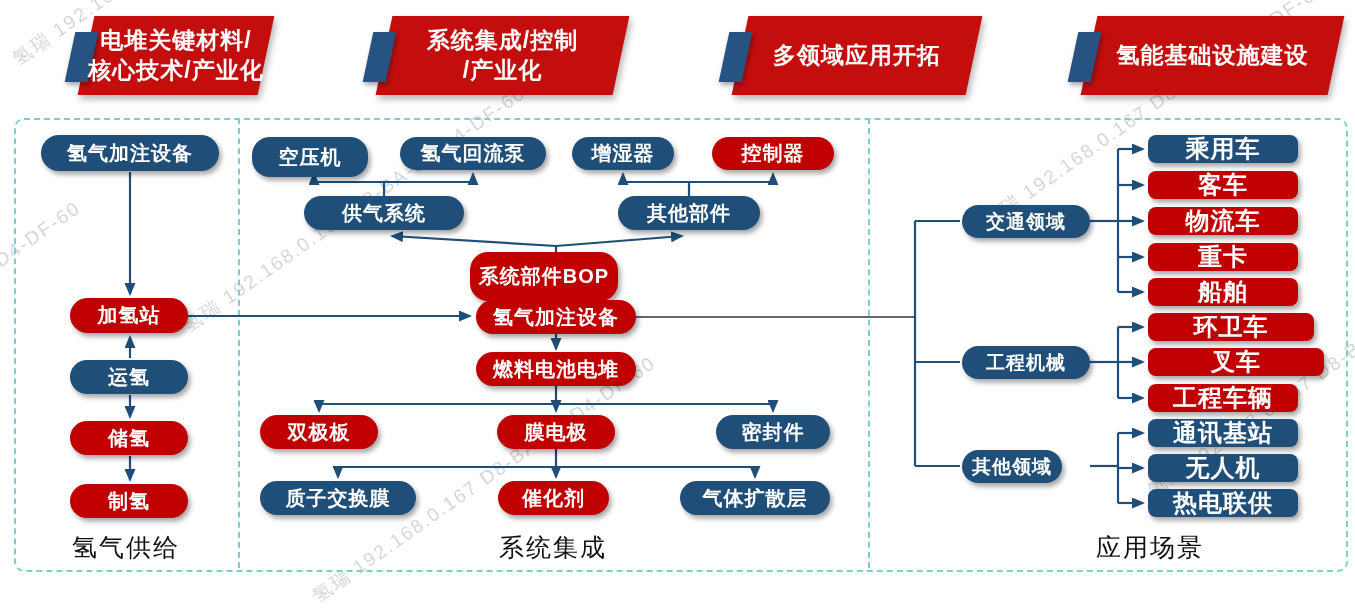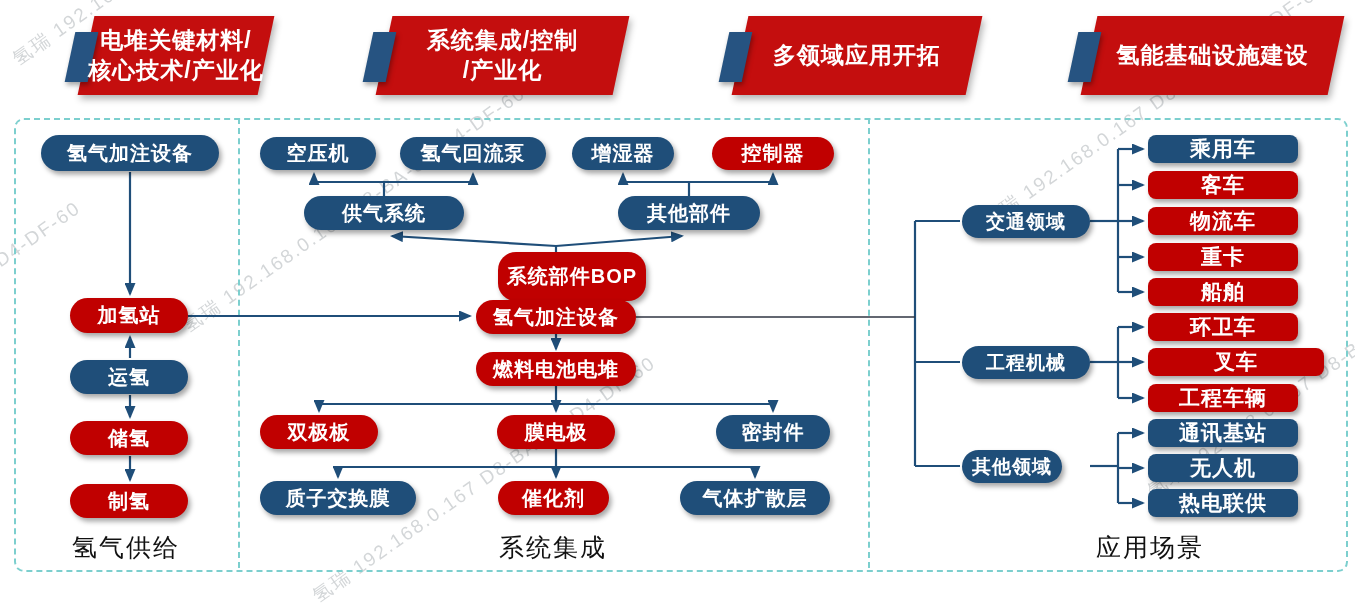--- a/index.html
+++ b/index.html
@@ -36,21 +36,21 @@
   .divider{position:absolute;top:118px;height:450px;width:0;border-left:2px dashed #7CCFCE;}
   
   .node{
     position:absolute;display:flex;align-items:center;justify-content:center;
     color:#fff;font-weight:bold;border-radius:18px;
     box-shadow:2.5px 3.5px 5px rgba(0,0,0,0.35);
     font-size:20px;letter-spacing:1px;white-space:nowrap;
   }
   .node.red{background:#C00000;}
   .node.blue{background:#1F4E79;}
-  .node.small{font-size:21px;border-radius:8px;}
+  .node.small{font-size:24px;border-radius:8px;}
   .node.cat{font-size:19px;}
   
   .sec-label{
     position:absolute;width:200px;text-align:center;color:#111;
     font-size:25px;letter-spacing:2px;
   }
   
   .note{position:absolute;left:852px;top:577px;font-size:17px;color:#3c3c3c;white-space:nowrap;}
   .note .hl{color:#C00000;margin-left:10px;}
   svg.connectors{position:absolute;left:0;top:0;}
@@ -165,46 +165,46 @@
 
     <path d="M636 317 L915 317" stroke="#2f3542" stroke-width="1.6" fill="none"></path>
   </svg>
 
   <div class="node blue" style="left:41px;top:135px;width:178px;height:36px">氢气加注设备</div>
   <div class="node red" style="left:70px;top:298px;width:118px;height:35px">加氢站</div>
   <div class="node blue" style="left:70px;top:360px;width:118px;height:34px">运氢</div>
   <div class="node red" style="left:70px;top:421px;width:118px;height:34px">储氢</div>
   <div class="node red" style="left:70px;top:484px;width:118px;height:34px">制氢</div>
 
-  <div class="node blue" style="left:260px;top:137px;width:116px;height:33px">空压机</div>
+  <div class="node blue" style="left:252px;top:137px;width:116px;height:40px">空压机</div>
   <div class="node blue" style="left:400px;top:137px;width:146px;height:33px">氢气回流泵</div>
   <div class="node blue" style="left:572px;top:137px;width:102px;height:33px">增湿器</div>
   <div class="node red" style="left:712px;top:137px;width:122px;height:33px">控制器</div>
   <div class="node blue" style="left:304px;top:196px;width:160px;height:34px">供气系统</div>
   <div class="node blue" style="left:618px;top:196px;width:142px;height:34px">其他部件</div>
-  <div class="node red" style="left:498px;top:252px;width:148px;height:49px">系统部件BOP</div>
+  <div class="node red" style="left:470px;top:252px;width:148px;height:49px">系统部件BOP</div>
   <div class="node red" style="left:476px;top:300px;width:160px;height:34px">氢气加注设备</div>
   <div class="node red" style="left:476px;top:352px;width:160px;height:34px">燃料电池电堆</div>
   <div class="node red" style="left:260px;top:415px;width:118px;height:34px">双极板</div>
   <div class="node red" style="left:497px;top:415px;width:118px;height:34px">膜电极</div>
   <div class="node blue" style="left:716px;top:415px;width:114px;height:34px">密封件</div>
   <div class="node blue" style="left:260px;top:481px;width:156px;height:34px">质子交换膜</div>
   <div class="node red" style="left:498px;top:481px;width:111px;height:34px">催化剂</div>
   <div class="node blue" style="left:680px;top:481px;width:150px;height:34px">气体扩散层</div>
 
   <div class="node blue cat" style="left:962px;top:205px;width:128px;height:33px">交通领域</div>
   <div class="node blue cat" style="left:962px;top:346px;width:128px;height:33px">工程机械</div>
   <div class="node blue cat" style="left:962px;top:450px;width:100px;height:33px">其他领域</div>
 
   <div class="node blue small" style="left:1148px;top:135px;width:150px;height:28px">乘用车</div>
   <div class="node red small" style="left:1148px;top:171px;width:150px;height:28px">客车</div>
   <div class="node red small" style="left:1148px;top:207px;width:150px;height:28px">物流车</div>
   <div class="node red small" style="left:1148px;top:243px;width:150px;height:28px">重卡</div>
   <div class="node red small" style="left:1148px;top:278px;width:150px;height:28px">船舶</div>
-  <div class="node red small" style="left:1148px;top:313px;width:150px;height:28px">环卫车</div>
+  <div class="node red small" style="left:1148px;top:313px;width:166px;height:28px">环卫车</div>
   <div class="node red small" style="left:1148px;top:348px;width:176px;height:28px">叉车</div>
   <div class="node red small" style="left:1148px;top:384px;width:150px;height:28px">工程车辆</div>
   <div class="node blue small" style="left:1148px;top:419px;width:150px;height:28px">通讯基站</div>
   <div class="node blue small" style="left:1148px;top:454px;width:150px;height:28px">无人机</div>
   <div class="node blue small" style="left:1148px;top:489px;width:150px;height:28px">热电联供</div>
 
   <div class="sec-label" style="left:26px;top:531px">氢气供给</div>
   <div class="sec-label" style="left:453px;top:531px">系统集成</div>
   <div class="sec-label" style="left:1050px;top:531px">应用场景</div>
 

